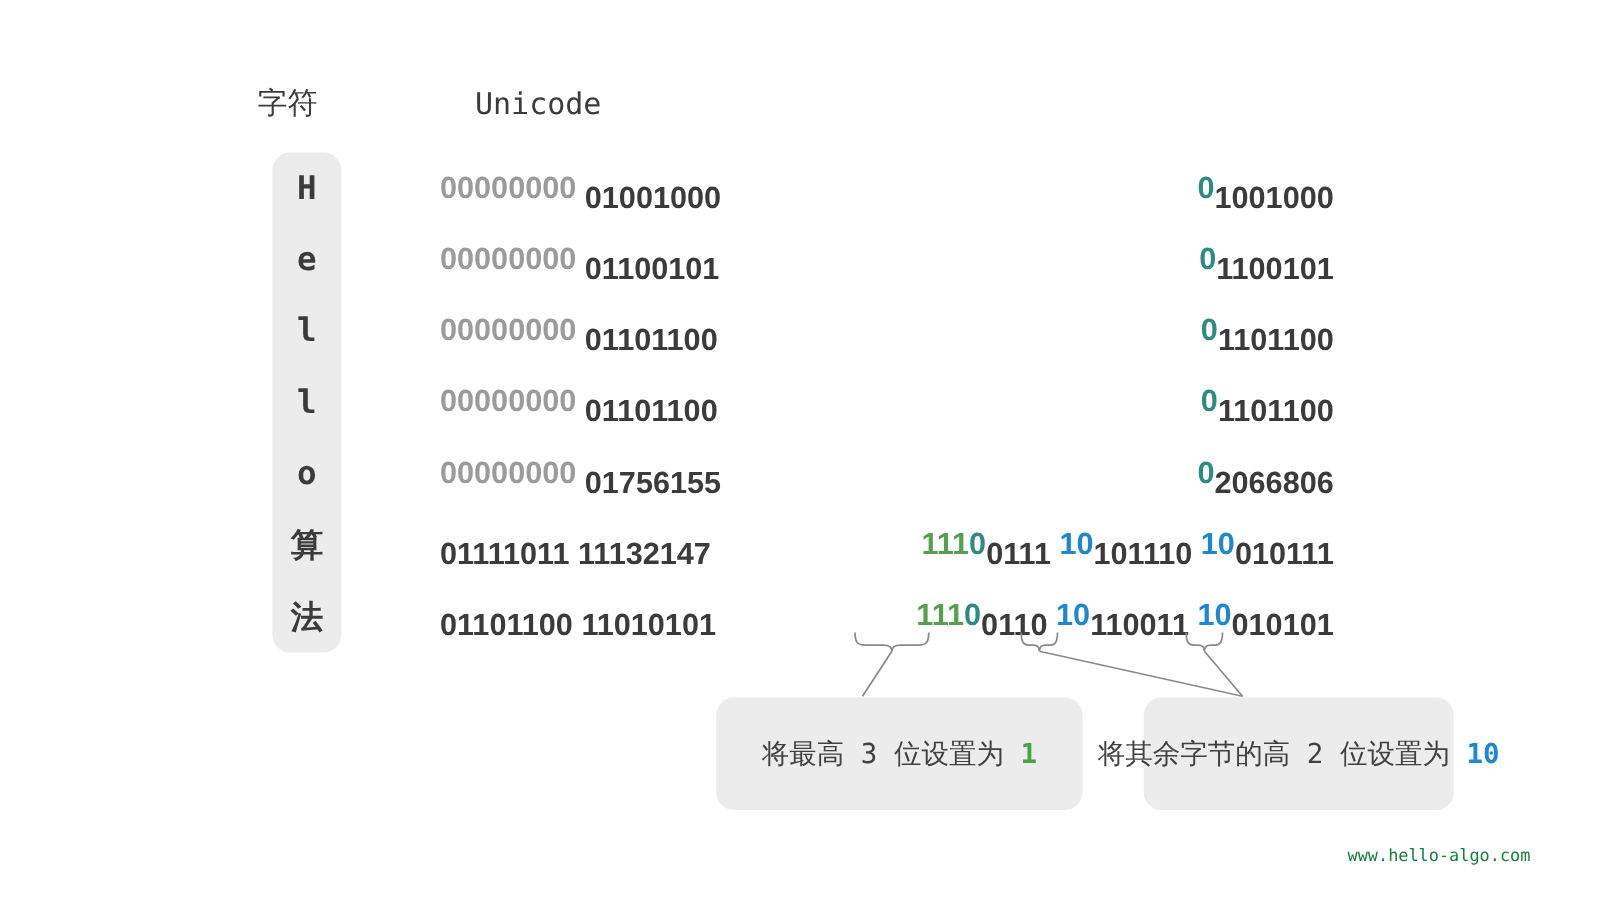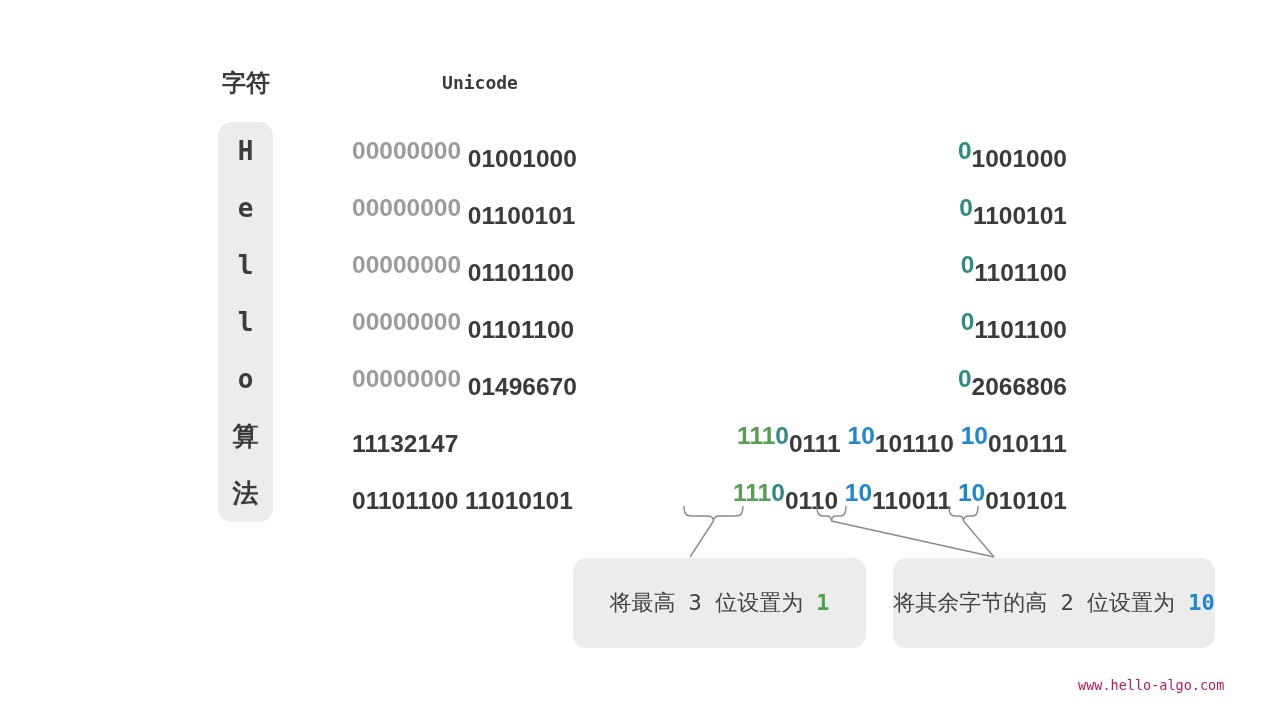--- a/index.html
+++ b/index.html
@@ -2,23 +2,23 @@
 <html><head>
 <meta charset="utf-8">
 <style>
   html,body{margin:0;padding:0;background:#ffffff;}
   .canvas{
     position:relative;width:1280px;height:720px;overflow:hidden;
     background:#ffffff;font-family:"Liberation Sans",sans-serif;
   }
   
   .hdr{position:absolute;top:66px;height:34px;line-height:34px;color:#3b3b3b;
-       font-weight:bold;text-align:center;}
+       font-weight:normal;}
   .hdr-cjk{left:206px;width:80px;font-size:24px;}
-  .hdr-mono{font-family:"DejaVu Sans Mono",monospace;font-size:18px;}
+  .hdr-mono{font-family:"DejaVu Sans Mono",monospace;font-size:24px;}
   .hdr-unicode{left:380px;width:200px;}
   .hdr-utf8{left:775px;width:200px;}
   
   .char-pill{position:absolute;left:218px;top:122px;width:55px;height:400px;
              background:#ececec;border-radius:14px;}
   
   .col{position:absolute;top:122px;height:400px;display:flex;flex-direction:column;}
   .col .row{flex:1;display:flex;align-items:center;white-space:pre;}
   .col-chars{left:218px;width:55px;}
   .col-chars .row{justify-content:center;font-weight:bold;color:#3b3b3b;
@@ -37,27 +37,27 @@
   [data-style="cjk"]{color:#414141;}
   [data-style="num"]{font-family:"DejaVu Sans Mono",monospace;color:#414141;}
   [data-style="green-num"]{font-family:"DejaVu Sans Mono",monospace;font-weight:bold;color:#47a447;}
   [data-style="blue-num"]{font-family:"DejaVu Sans Mono",monospace;font-weight:bold;color:#1e87d2;}
   
   .callout{position:absolute;top:558px;height:90px;background:#ececec;border-radius:14px;
            display:flex;flex-direction:row;justify-content:center;align-items:center;
            font-size:22px;color:#414141;margin-left:36px;}
   .callout .line{line-height:36px;white-space:pre;}
   .callout-left{left:537px;width:293px;}
-  .callout-right{left:857px;width:322px;}
+  .callout-right{left:879px;width:248px;}
   
   .overlay{position:absolute;left:0;top:0;width:1280px;height:720px;pointer-events:none;}
   .overlay path,.overlay line{stroke:#8a8a8a;stroke-width:1.4;fill:none;}
   
   .watermark{position:absolute;left:1078px;top:677px;font-family:"DejaVu Sans Mono",monospace;
-             font-size:13.5px;color:#be185d;}
+             font-size:13.5px;color:#15803d;}
 </style>
 </head>
 <body>
 
 <div class="canvas">
 
   <div class="hdr hdr-cjk">字符</div>
   <div class="hdr hdr-mono hdr-unicode">Unicode</div>
 
   <div class="char-pill"></div>
@@ -70,22 +70,22 @@
     <div class="row">o</div>
     <div class="row">算</div>
     <div class="row">法</div>
   </div>
 
   <div class="col col-unicode">
     <div class="row bin"><span data-style="gray">00000000 </span><span data-style="dark">01001000</span></div>
     <div class="row bin"><span data-style="gray">00000000 </span><span data-style="dark">01100101</span></div>
     <div class="row bin"><span data-style="gray">00000000 </span><span data-style="dark">01101100</span></div>
     <div class="row bin"><span data-style="gray">00000000 </span><span data-style="dark">01101100</span></div>
-    <div class="row bin"><span data-style="gray">00000000 </span><span data-style="dark">01496670</span></div>
-    <div class="row bin"><span data-style="dark">11132147</span></div>
+    <div class="row bin"><span data-style="gray">00000000 </span><span data-style="dark">01756155</span></div>
+    <div class="row bin"><span data-style="dark">01111011 </span><span data-style="dark">11132147</span></div>
     <div class="row bin"><span data-style="dark">01101100 </span><span data-style="dark">11010101</span></div>
   </div>
 
   <div class="col col-utf8">
     <div class="row bin"><span data-style="teal">0</span><span data-style="dark">1001000</span></div>
     <div class="row bin"><span data-style="teal">0</span><span data-style="dark">1100101</span></div>
     <div class="row bin"><span data-style="teal">0</span><span data-style="dark">1101100</span></div>
     <div class="row bin"><span data-style="teal">0</span><span data-style="dark">1101100</span></div>
     <div class="row bin"><span data-style="teal">0</span><span data-style="dark">2066806</span></div>
     <div class="row bin"><span data-style="green">111</span><span data-style="teal">0</span><span data-style="dark">0111 </span><span data-style="blue">10</span><span data-style="dark">101110 </span><span data-style="blue">10</span><span data-style="dark">010111</span></div>

